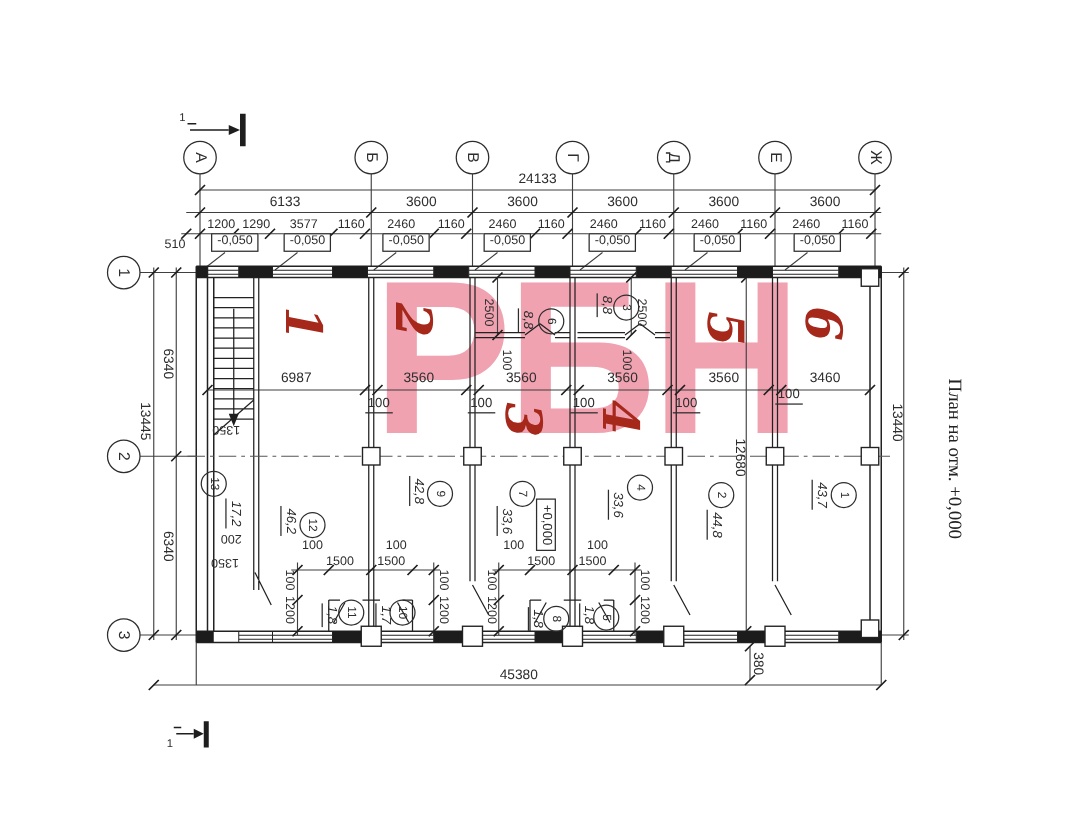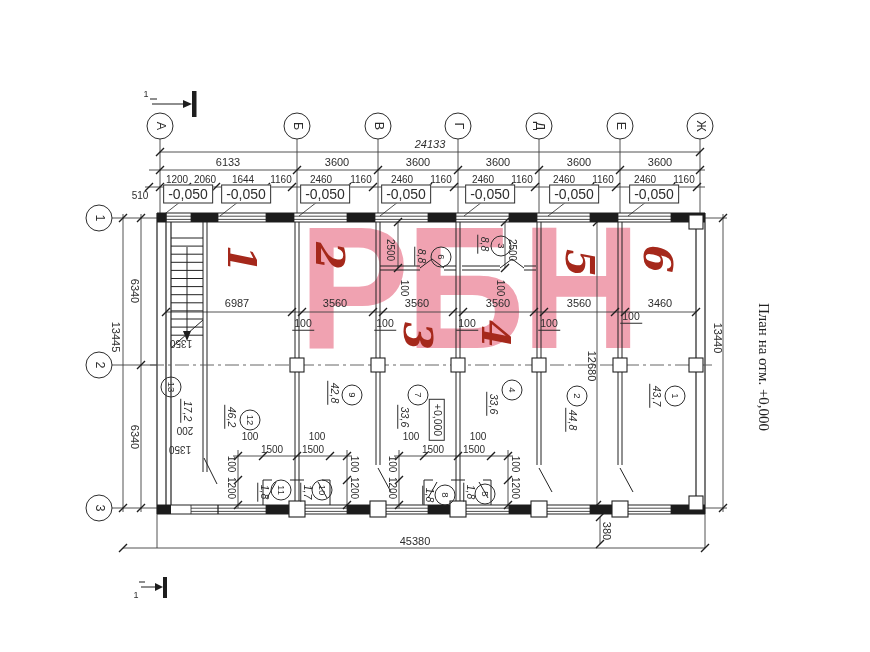--- a/index.html
+++ b/index.html
@@ -10,21 +10,21 @@
   .lbl{position:absolute;transform:translate(-50%,-50%);font:11px "Liberation Sans",sans-serif;
        color:#2d2d2d;white-space:nowrap;line-height:1;}
   .c-d{}
   .c-d10{font-size:10px;}
   .c-dv{transform:translate(-50%,-50%) rotate(90deg);}
   .c-dv10{transform:translate(-50%,-50%) rotate(90deg);font-size:10px;}
   .c-df{transform:translate(-50%,-50%) rotate(180deg);font-size:10px;}
   .c-du{border-bottom:1px solid #2d2d2d;padding:0 2px 1px;font-size:10.5px;}
   .c-a{transform:translate(-50%,-50%) rotate(90deg);border-bottom:1px solid #2d2d2d;
        padding:0 2px 1px;font-size:10.5px;font-style:italic;}
-  .c-ev{border:1px solid #2d2d2d;padding:1px 4px 2px;background:#fff;font-size:14px;}
+  .c-ev{border:1px solid #2d2d2d;padding:1px 4px 2px;background:#fff;font-size:10px;}
   .c-evv{transform:translate(-50%,-50%) rotate(90deg);border:1px solid #2d2d2d;
          padding:1px 4px 2px;background:#fff;font-size:10.5px;}
   .c-bub{width:25px;height:25px;border:1.2px solid #2d2d2d;border-radius:50%;background:#fff;
          display:flex;align-items:center;justify-content:center;font-size:12.5px;
          transform:translate(-50%,-50%) rotate(90deg);}
   .c-rc{width:19px;height:19px;border:1px solid #2d2d2d;border-radius:50%;
         display:flex;align-items:center;justify-content:center;font-size:9.5px;
         transform:translate(-50%,-50%) rotate(90deg);background:transparent;}
   .c-red{font:italic 700 40px "DejaVu Serif",serif;color:#a5281b;
          transform:translate(-50%,-50%) rotate(90deg);}
@@ -90,31 +90,31 @@
       <path d="M152 104H183 M150 99h7" stroke="#1e1e1e" stroke-width="1.2" fill="none"></path>
       <polygon points="183,100 183,108 192,104" fill="#1e1e1e"></polygon>
       <rect x="192" y="91" width="4.5" height="26" fill="#1e1e1e"></rect>
       <path d="M141 587h14 M139 582h6" stroke="#1e1e1e" stroke-width="1.2" fill="none"></path>
       <polygon points="155,583 155,591 163,587" fill="#1e1e1e"></polygon>
       <rect x="163" y="577" width="4" height="21" fill="#1e1e1e"></rect>
     </g>
   </svg>
 
   <div id="labels">
-      <div class="lbl c-d" style="left: 430px; top: 144px; font-style: italic;">24133</div>
+      <div class="lbl c-d" style="left: 430px; top: 144px;">24133</div>
       <div class="lbl c-d" style="left: 228px; top: 162px;">6133</div>
       <div class="lbl c-d" style="left: 337px; top: 162px;">3600</div>
       <div class="lbl c-d" style="left: 418px; top: 162px;">3600</div>
       <div class="lbl c-d" style="left: 498px; top: 162px;">3600</div>
       <div class="lbl c-d" style="left: 579px; top: 162px;">3600</div>
       <div class="lbl c-d" style="left: 660px; top: 162px;">3600</div>
       <div class="lbl c-d10" style="left: 140px; top: 196px;">510</div>
       <div class="lbl c-d10" style="left: 177px; top: 180px;">1200</div>
-      <div class="lbl c-d10" style="left: 205px; top: 180px;">2060</div>
-      <div class="lbl c-d10" style="left: 243px; top: 180px;">1644</div>
+      <div class="lbl c-d10" style="left: 205px; top: 180px;">1290</div>
+      <div class="lbl c-d10" style="left: 243px; top: 180px;">3577</div>
       <div class="lbl c-d10" style="left: 281px; top: 180px;">1160</div>
       <div class="lbl c-d10" style="left: 321px; top: 180px;">2460</div>
       <div class="lbl c-d10" style="left: 361px; top: 180px;">1160</div>
       <div class="lbl c-d10" style="left: 402px; top: 180px;">2460</div>
       <div class="lbl c-d10" style="left: 441px; top: 180px;">1160</div>
       <div class="lbl c-d10" style="left: 483px; top: 180px;">2460</div>
       <div class="lbl c-d10" style="left: 522px; top: 180px;">1160</div>
       <div class="lbl c-d10" style="left: 564px; top: 180px;">2460</div>
       <div class="lbl c-d10" style="left: 603px; top: 180px;">1160</div>
       <div class="lbl c-d10" style="left: 645px; top: 180px;">2460</div>

